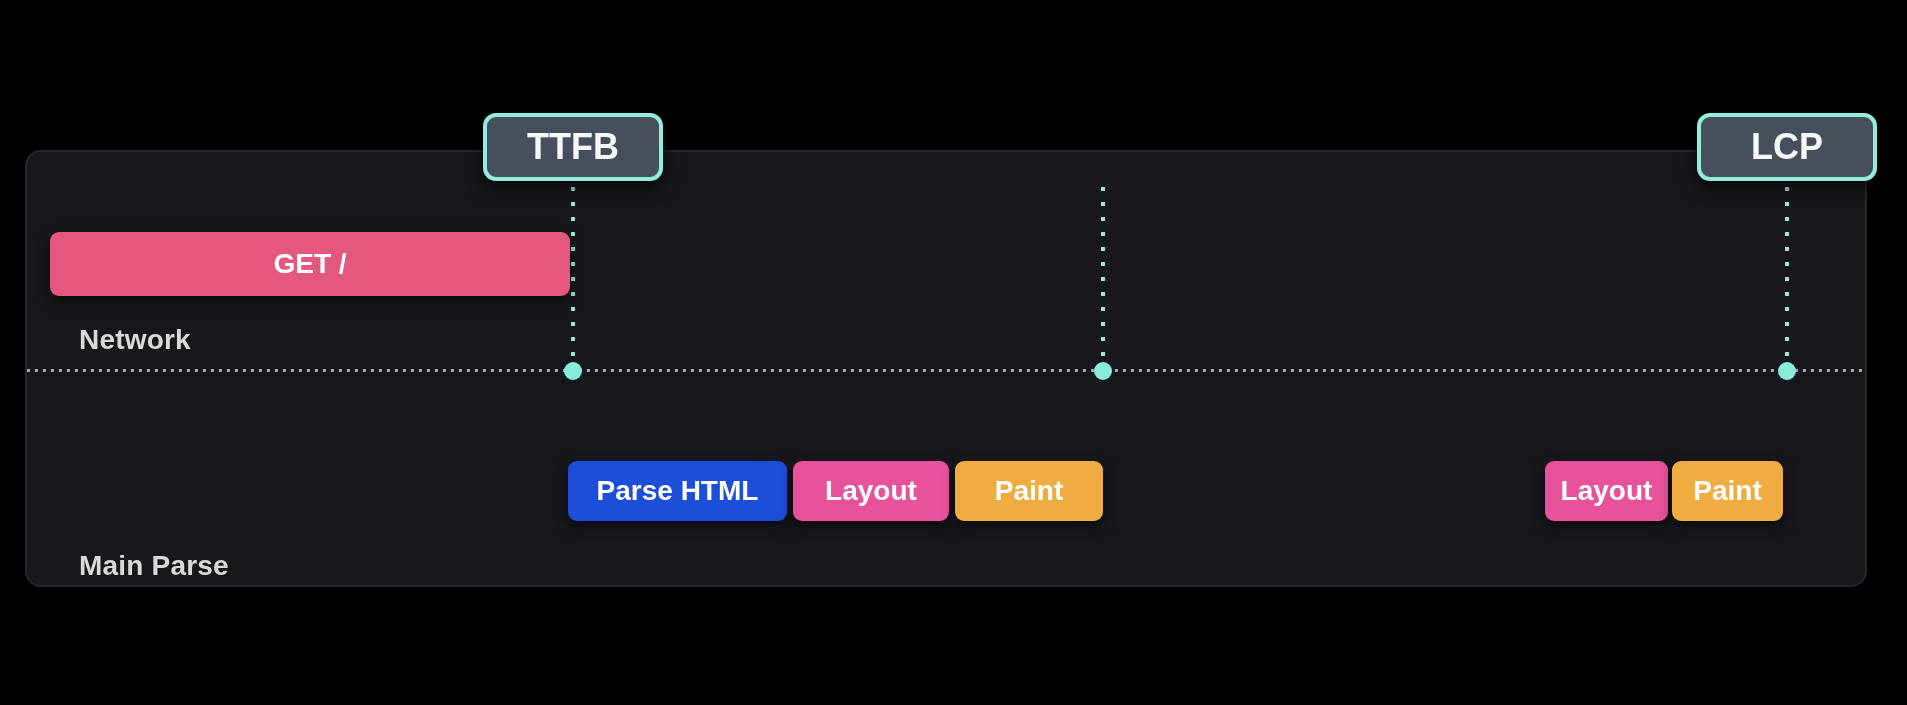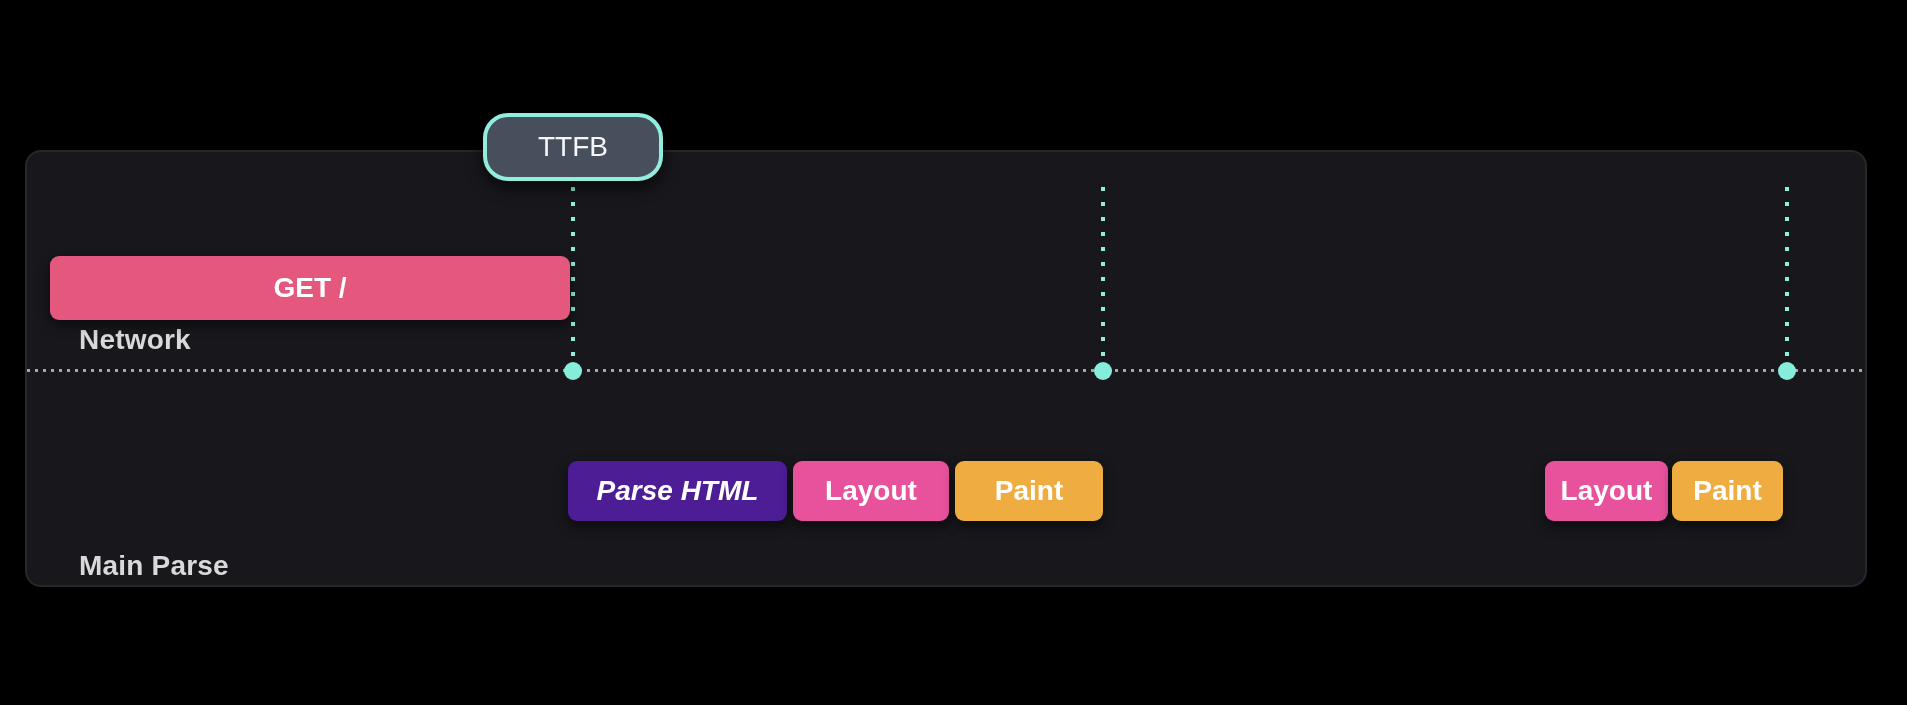--- a/index.html
+++ b/index.html
@@ -52,28 +52,28 @@
   .lane-label.mainthread { left: 52px; top: 398px; }
 
   
   .marker {
     position: absolute;
     top: 113px;
     width: 180px;
     height: 68px;
     background: #474e5c;
     border: 4px solid #92eedc;
-    border-radius: 25px;
+    border-radius: 13px;
     box-sizing: border-box;
     display: flex;
     align-items: center;
     justify-content: center;
     color: #f5f7f9;
-    font-size: 28px;
-    font-weight: 400;
+    font-size: 36px;
+    font-weight: 700;
     box-shadow: 0 6px 16px rgba(0,0,0,0.65);
     z-index: 5;
   }
   .marker.ttfb { left: 483px; }
   .marker.fcp  { left: 1013px; }
   .marker.lcp  { left: 1697px; }
 
   
   .guideline {
     position: absolute;
@@ -112,25 +112,25 @@
     color: #ffffff;
     font-size: 28px;
     font-weight: 700;
     border-radius: 9px;
     box-shadow: 0 5px 12px rgba(0,0,0,0.5);
     white-space: nowrap;
     z-index: 3;
   }
   
   .bar.net { top: 232px; height: 64px; background: #e4587d; }
-  .bar.get-root { left: 50px;   width: 520px; margin-top: 24px; }
+  .bar.get-root { left: 50px;   width: 520px; }
   .bar.get-api  { left: 1108px; width: 440px; }
   
   .bar.mt { top: 461px; height: 60px; }
-  .bar.parse-html { left: 568px;  width: 219px; background: #4c1d95; font-style: italic; }
+  .bar.parse-html { left: 568px;  width: 219px; background: #1d4ed8; }
   .bar.layout-1   { left: 793px;  width: 156px; background: #e8529c; }
   .bar.paint-1    { left: 955px;  width: 148px; background: #efac40; }
   .bar.layout-2   { left: 1545px; width: 123px; background: #e8529c; }
   .bar.paint-2    { left: 1672px; width: 111px; background: #efac40; }
 </style>
 </head>
 <body>
 
 <div class="stage">
 
@@ -144,20 +144,21 @@
 
   <div class="guideline ttfb"></div>
   <div class="guideline fcp"></div>
   <div class="guideline lcp"></div>
 
   <div class="anchor-dot ttfb"></div>
   <div class="anchor-dot fcp"></div>
   <div class="anchor-dot lcp"></div>
 
   <div class="marker ttfb">TTFB</div>
+  <div class="marker lcp">LCP</div>
 
   <div class="bar net get-root">GET /</div>
 
   <div class="bar mt parse-html">Parse HTML</div>
   <div class="bar mt layout-1">Layout</div>
   <div class="bar mt paint-1">Paint</div>
   <div class="bar mt layout-2">Layout</div>
   <div class="bar mt paint-2">Paint</div>
 
 </div>

